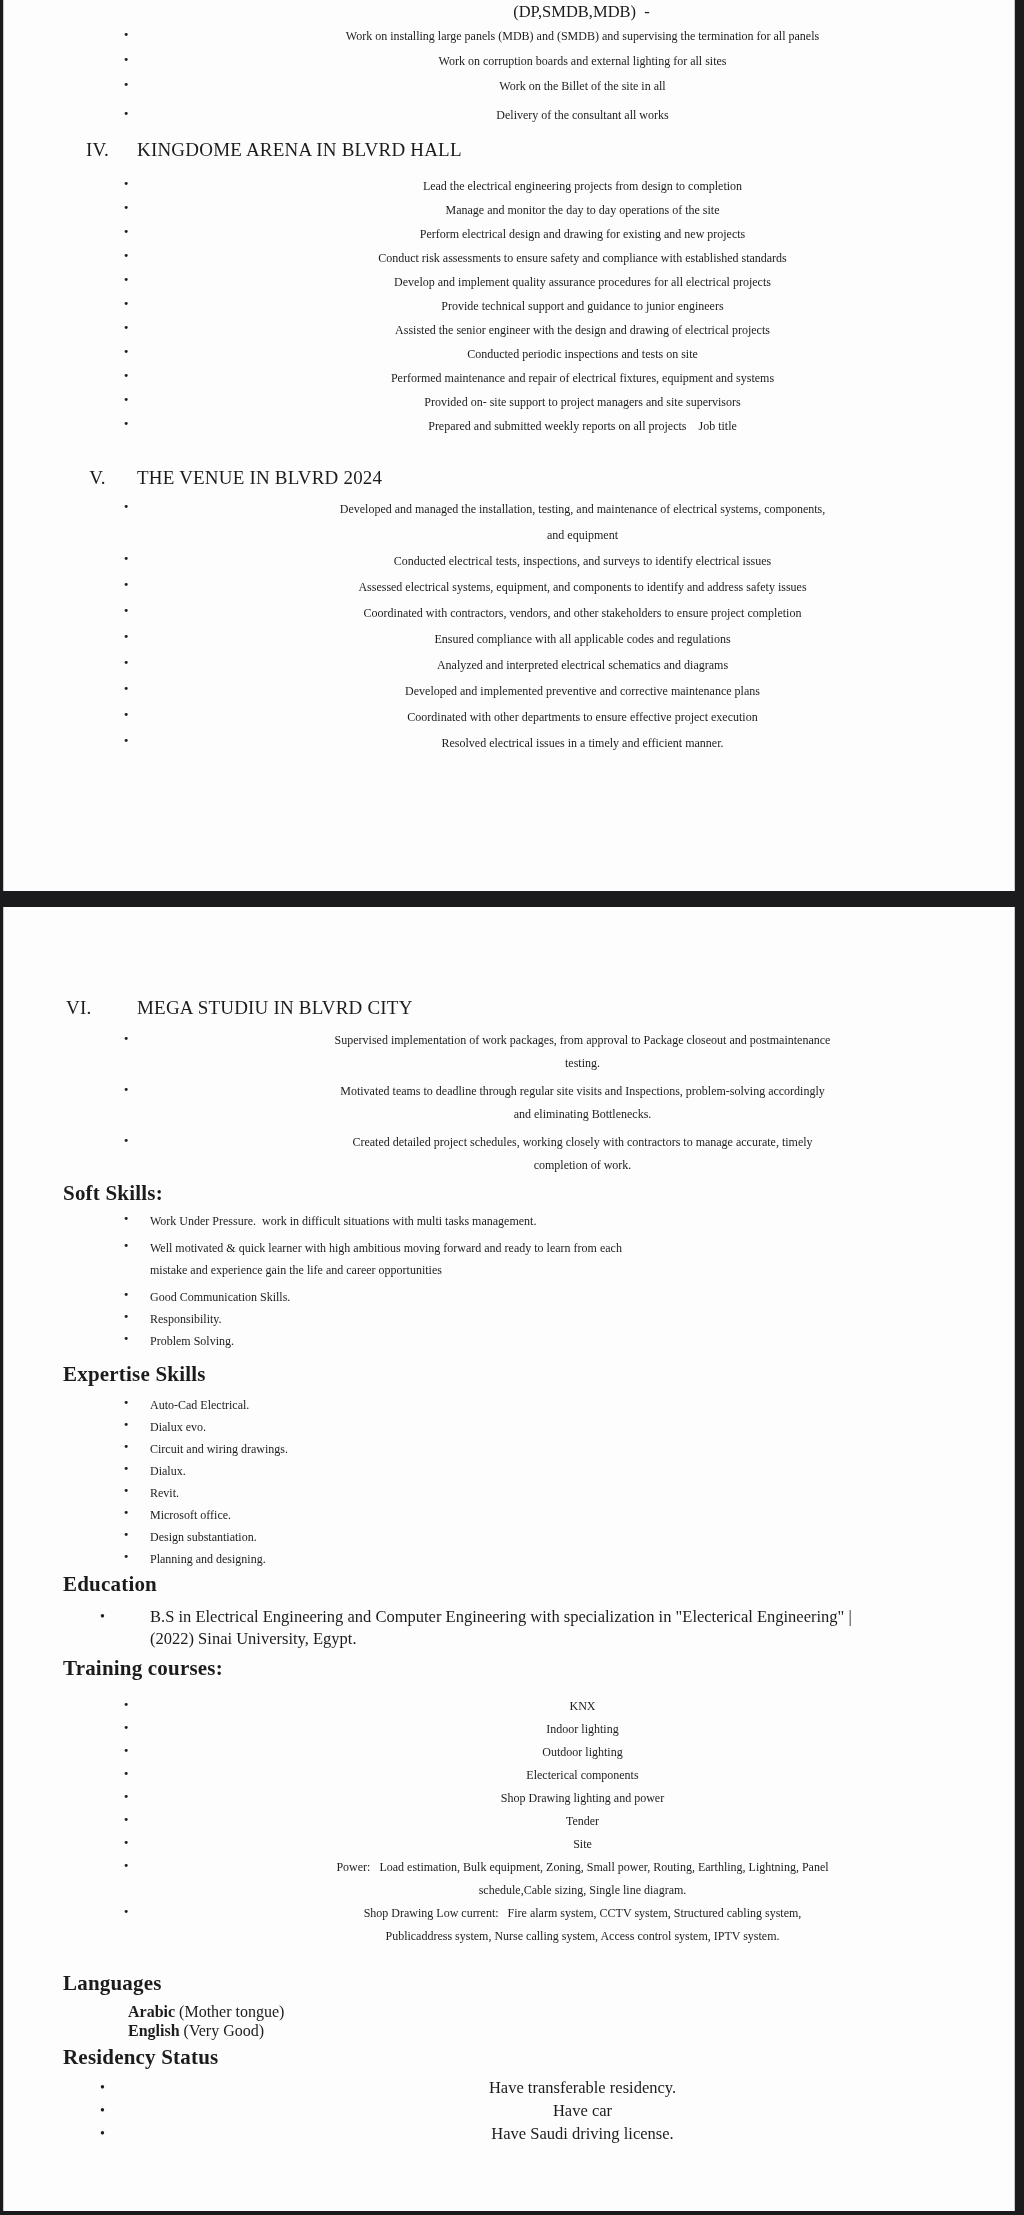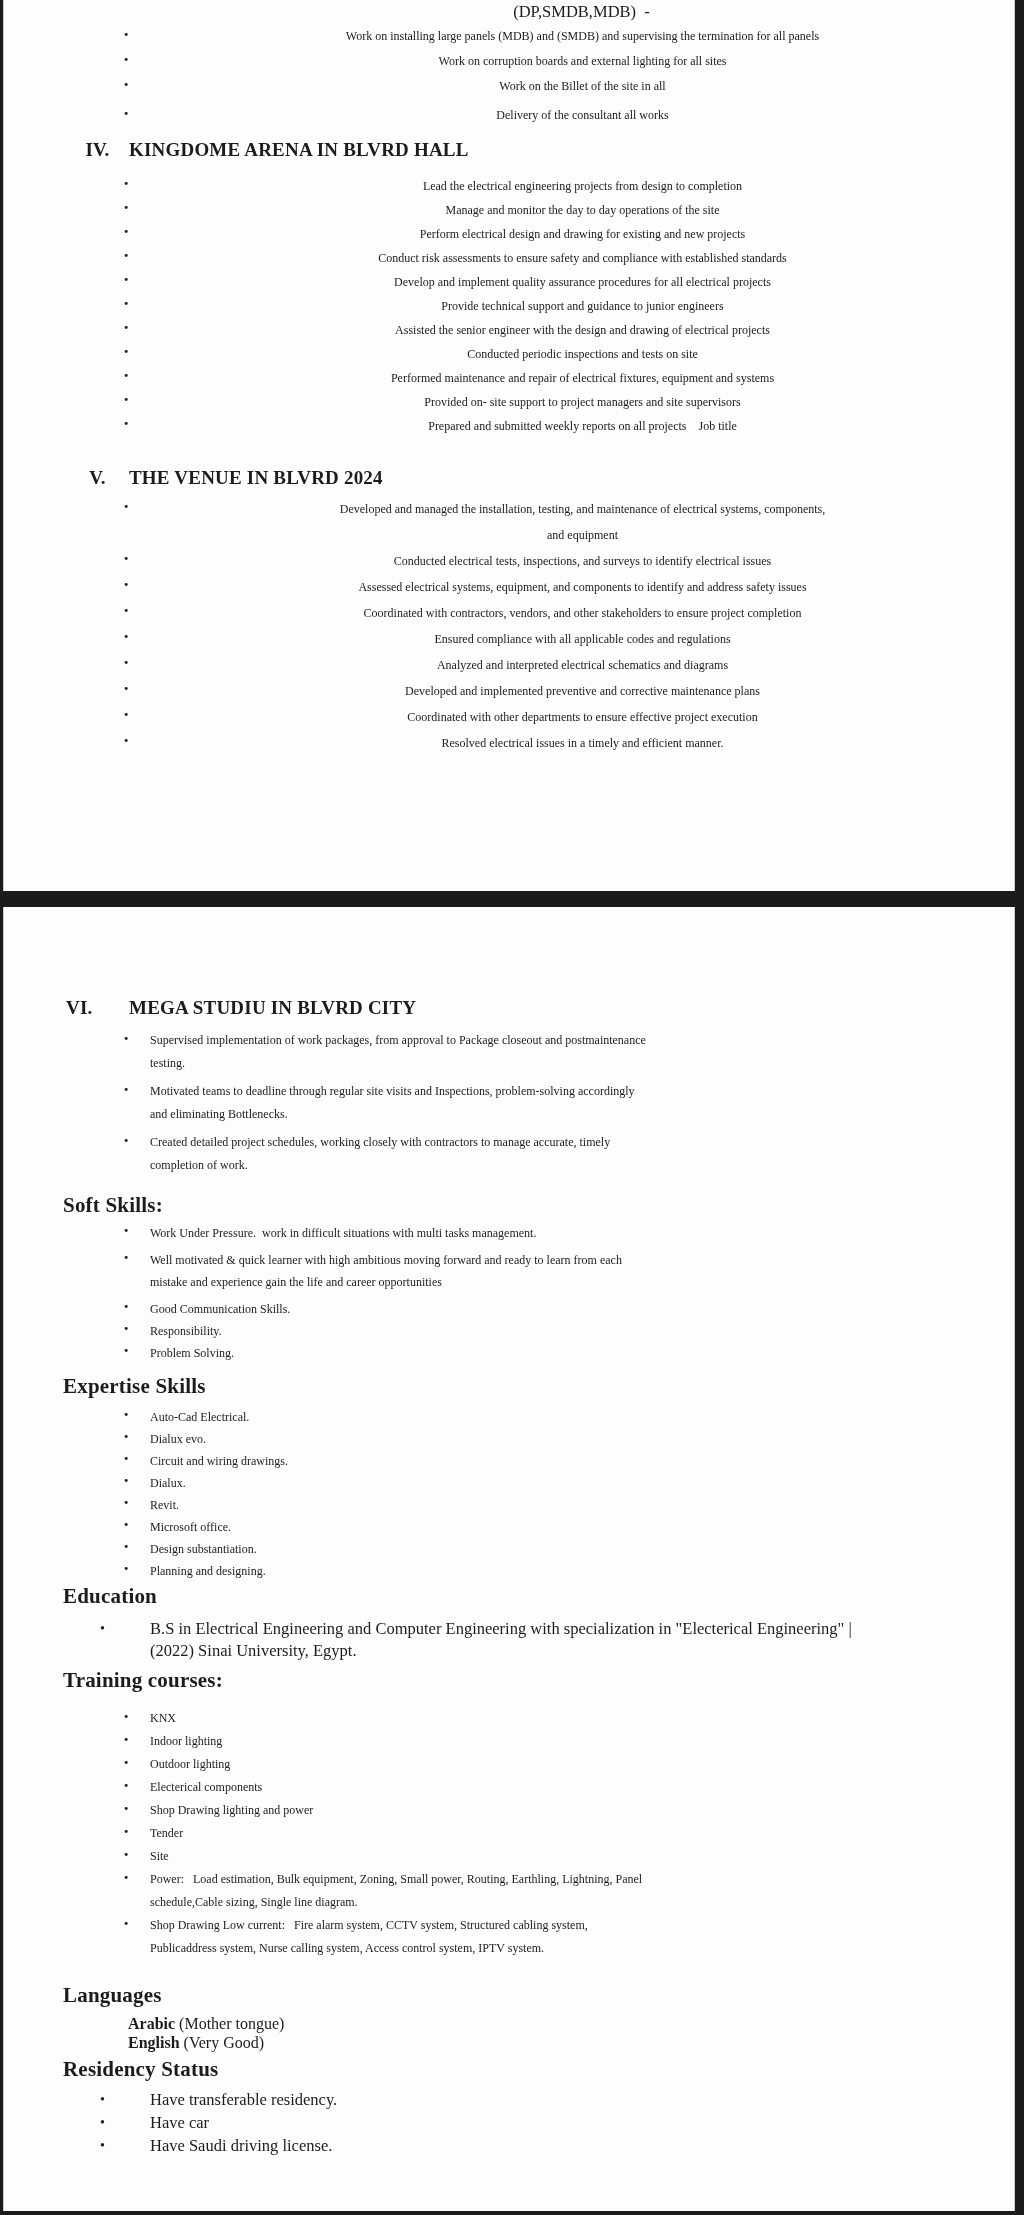--- a/index.html
+++ b/index.html
@@ -13,50 +13,50 @@
     position:absolute;left:3px;width:1012px;background:#fdfdfd;
     box-shadow: inset 1px 0 0 #c9c9c9, inset -1px 0 0 #c9c9c9;
     overflow:hidden;box-sizing:border-box;
   }
   #page1{top:0;height:891px;padding-top:0;text-align:center;}
   #page2{top:907px;height:1304px;padding-top:88px;}
 
   .cont-line{margin:0 0 0 145px;font-size:16.5px;line-height:24px;white-space:pre-wrap;}
 
   
-  .h2{display:flex;font-weight:bold;font-size:19px;line-height:26px;margin-left:63px;letter-spacing:.2px;}
+  .h2{display:flex;font-weight:normal;font-size:19px;line-height:26px;margin-left:63px;letter-spacing:.2px;gap:8px;}
   .h2 .num{width:63px;flex-shrink:0;}
 
   
   .h1{font-weight:bold;font-size:21px;line-height:28px;margin-left:60px;letter-spacing:.2px;}
 
   
   .li{position:relative;padding-left:147px;font-size:12px;}
   .li .txt{white-space:pre-wrap;}
   .li.dot::before{content:"\00B7";position:absolute;left:120px;top:-2px;font-size:19px;font-weight:bold;}
   .li.disc{font-size:16.5px;}
   .li.disc::before{content:"\2022";position:absolute;left:97px;top:0;font-size:14px;}
 
   .lh24{line-height:24px;}
   .lh25{line-height:25px;}
   .lh26{line-height:26px;}
-  .lh23{line-height:23px;}
+  .lh23{line-height:23px;text-align:center;}
   .lh22{line-height:22px;}
 
   .gap5{margin-bottom:5px;}
 
   .intro-list{margin-top:0;}
   .delivery-extra{margin-top:4px;}
   .s4-head{margin-top:9px;}
   .s4-list{margin-top:11px;}
   .s5-head{margin-top:27px;}
   .s5-list{margin-top:5px;}
 
   .s6-list{margin-top:8px;}
-  .soft-head{margin-top:14px;font-family:Liberation Serif, serif;}
+  .soft-head{margin-top:2px;font-family:Liberation Serif, serif;}
   .soft-list{margin-top:3px;}
   .exp-head{margin-top:8px;}
   .exp-list{margin-top:6px;}
   .edu-head{margin-top:0;}
   .edu-list{margin-top:8px;}
   .train-head{margin-top:4px;}
   .train-list{margin-top:13px;}
   .lang-head{margin-top:21px;}
   .lang-block{margin-top:5px;}
   .lang-line{margin-left:125px;font-size:16px;line-height:19px;}

